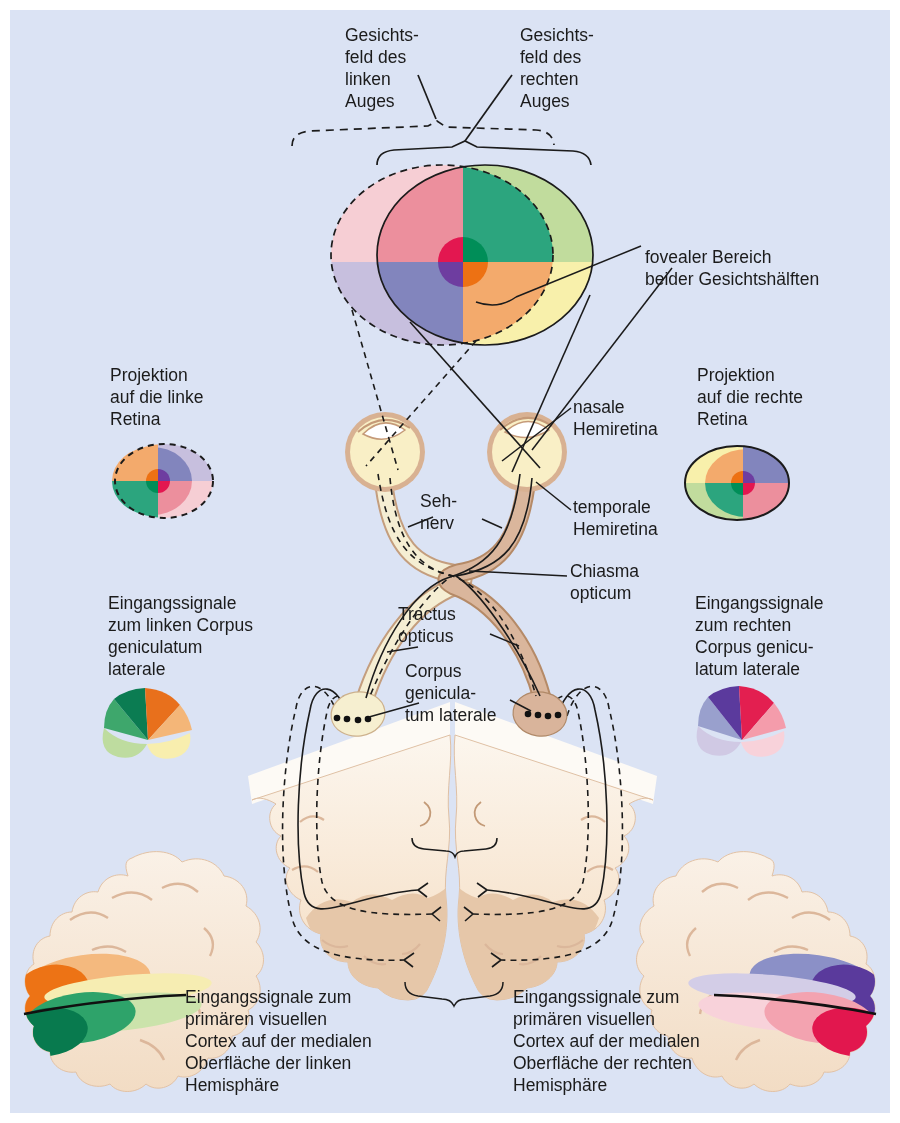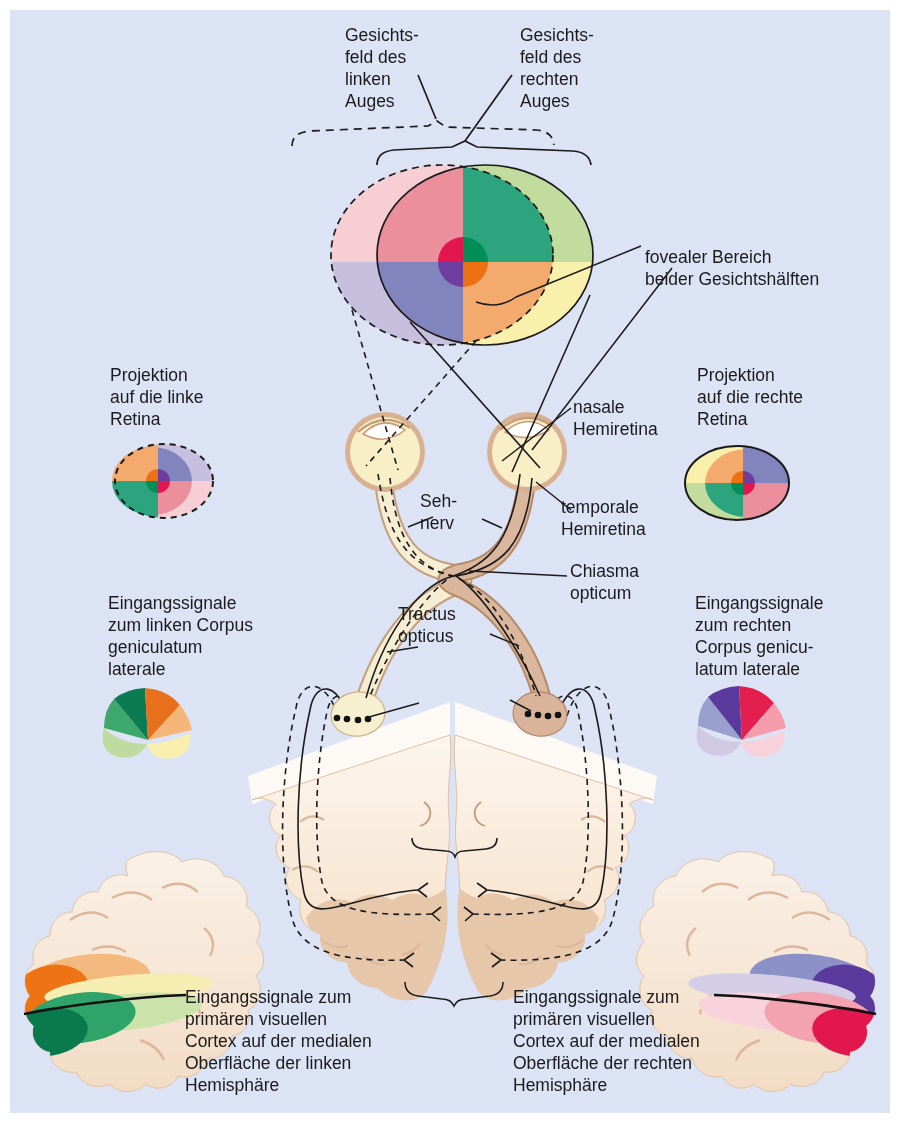--- a/index.html
+++ b/index.html
@@ -367,28 +367,31 @@
   <div class="label" style="left:645px;top:246px">fovealer Bereich
 beider Gesichtshälften</div>
   <div class="label" style="left:110px;top:364px">Projektion
 auf die linke
 Retina</div>
   <div class="label" style="left:697px;top:364px">Projektion
 auf die rechte
 Retina</div>
   <div class="label" style="left:573px;top:396px">nasale
 Hemiretina</div>
-  <div class="label" style="left:561px;top:496px">temporale
+  <div class="label" style="left:573px;top:496px">temporale
 Hemiretina</div>
   <div class="label centered" style="left:420px;top:490px;width:62px">Seh-
 nerv</div>
   <div class="label" style="left:570px;top:560px">Chiasma
 opticum</div>
   <div class="label centered" style="left:398px;top:603px;width:80px">Tractus
 opticus</div>
+  <div class="label centered" style="left:405px;top:660px;width:106px">Corpus
+genicula-
+tum laterale</div>
   <div class="label" style="left:108px;top:592px">Eingangssignale
 zum linken Corpus
 geniculatum
 laterale</div>
   <div class="label" style="left:695px;top:592px">Eingangssignale
 zum rechten
 Corpus genicu-
 latum laterale</div>
   <div class="label" style="left:185px;top:986px">Eingangssignale zum
 primären visuellen

